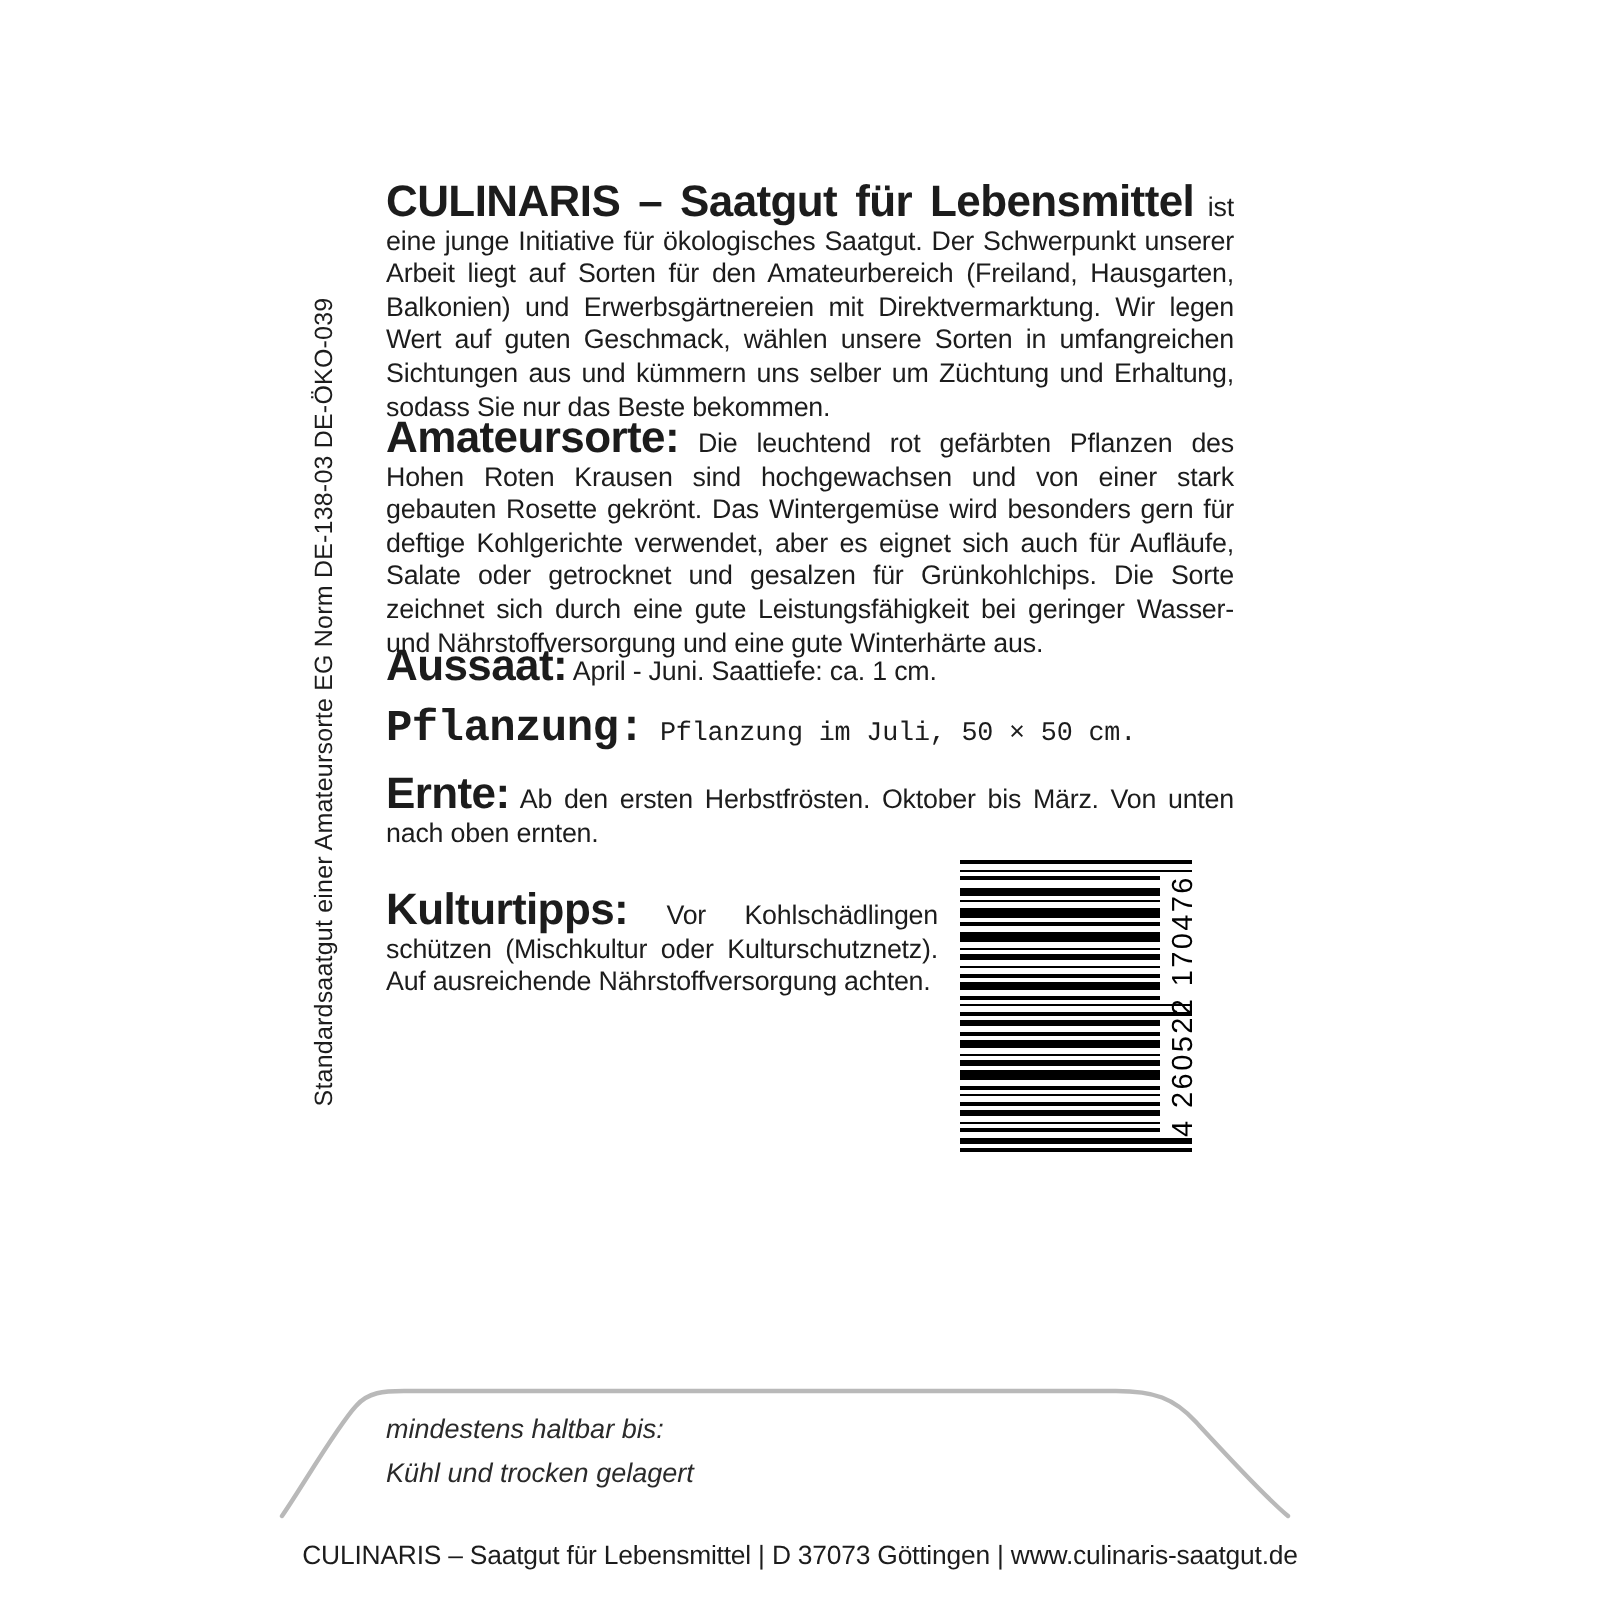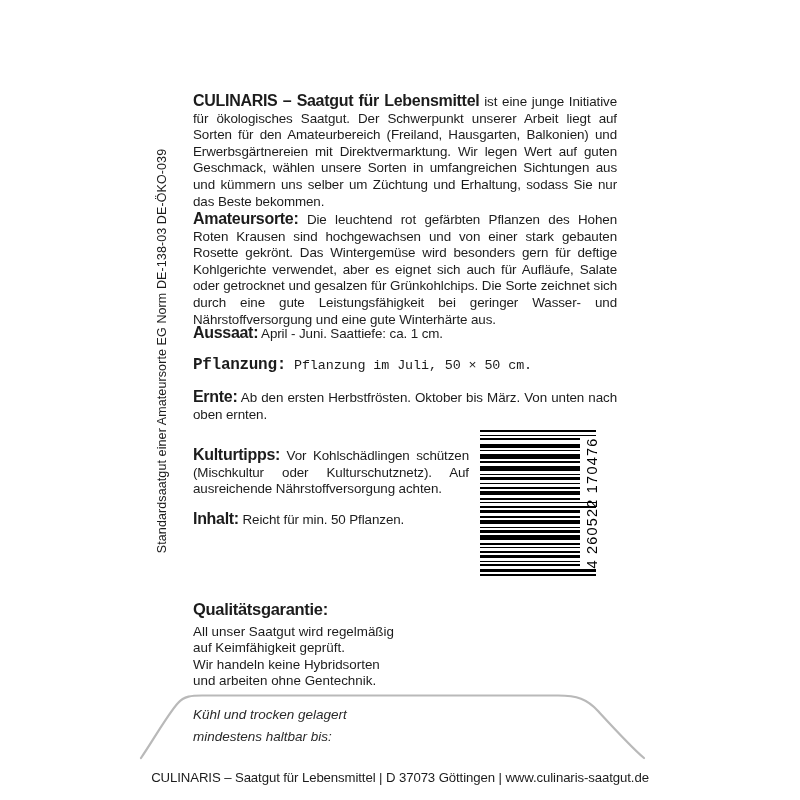--- a/index.html
+++ b/index.html
@@ -6,21 +6,21 @@
   .page{
     position:relative;width:800px;height:800px;background:#ffffff;overflow:hidden;
     font-family:"Liberation Sans",sans-serif;color:#1c1c1c;
   }
   .block{
     position:absolute;left:193px;width:424px;
     font-size:13.4px;line-height:16.6px;text-align:justify;
     letter-spacing:-0.1px;
   }
   .h{
-    font-weight:700;font-size:16px;letter-spacing:-0.3px;
+    font-weight:700;font-size:22px;letter-spacing:-0.3px;
   }
   .narrow{width:276px;}
   .side-label{
     position:absolute;left:-54px;top:340px;width:440px;height:22px;
     transform:rotate(-90deg);
     font-size:12.5px;letter-spacing:0.1px;text-align:center;white-space:nowrap;
   }
   .quality{
     position:absolute;left:193px;top:601px;width:300px;
     font-size:13.4px;line-height:16.6px;text-align:left;
@@ -78,24 +78,20 @@
   <div class="block narrow" style="top:447px;">
     <span class="h">Kulturtipps:</span>
     <span>Vor Kohlschädlingen schützen (Mischkultur oder Kulturschutznetz). Auf ausreichende Nährstoffversorgung achten.</span>
   </div>
 
   <div class="block" style="top:389px;">
     <span class="h">Ernte:</span>
     <span>Ab den ersten Herbstfrösten. Oktober bis März. Von unten nach oben ernten.</span>
   </div>
 
-  <div class="block narrow" style="top:511px;">
-    <span class="h">Inhalt:</span>
-    <span>Reicht für min. 50 Pflanzen.</span>
-  </div>
 
   <div class="barcode">
     <div class="bars">
         <div class="bar long" style="height: 2px; margin-bottom: 3px;"></div>
         <div class="bar long" style="height: 1px; margin-bottom: 2px;"></div>
         <div class="bar" style="height: 2px; margin-bottom: 4px;"></div>
         <div class="bar" style="height: 4px; margin-bottom: 2px;"></div>
         <div class="bar" style="height: 1px; margin-bottom: 3px;"></div>
         <div class="bar" style="height: 5px; margin-bottom: 2px;"></div>
         <div class="bar" style="height: 2px; margin-bottom: 3px;"></div>
@@ -119,32 +115,25 @@
         <div class="bar" style="height: 2px; margin-bottom: 2px;"></div>
         <div class="bar" style="height: 3px; margin-bottom: 3px;"></div>
         <div class="bar" style="height: 1px; margin-bottom: 2px;"></div>
         <div class="bar" style="height: 2px; margin-bottom: 3px;"></div>
         <div class="bar long" style="height: 3px; margin-bottom: 2px;"></div>
         <div class="bar long" style="height: 2px; margin-bottom: 0px;"></div>
       </div>
     <div class="num">4 260522 170476</div>
   </div>
 
-  <div class="quality">
-    <span class="title">Qualitätsgarantie:</span>
-    <span>All unser Saatgut wird regelmäßig</span>
-    <span>auf Keimfähigkeit geprüft.</span>
-    <span>Wir handeln keine Hybridsorten</span>
-    <span>und arbeiten ohne Gentechnik.</span>
-  </div>
 
   <svg class="flap-svg" width="800" height="800" viewBox="0 0 800 800">
     <path d="M141,758 C152,742 168,714 178,703 C184,696 192,695.5 202,695.5 L558,695.5 C577,695.5 587,699 598,711 C610,724 632,748 644,758" fill="none" stroke="#b9b9b9" stroke-width="2.2" stroke-linecap="round"></path>
   </svg>
 
   <div class="storage">
+    <span>mindestens haltbar bis:</span>
     <span>Kühl und trocken gelagert</span>
-    <span>mindestens haltbar bis:</span>
   </div>
 
   <div class="footer">CULINARIS – Saatgut für Lebensmittel | D 37073 Göttingen | www.culinaris-saatgut.de</div>
 
 </div>
 
 </body></html>

